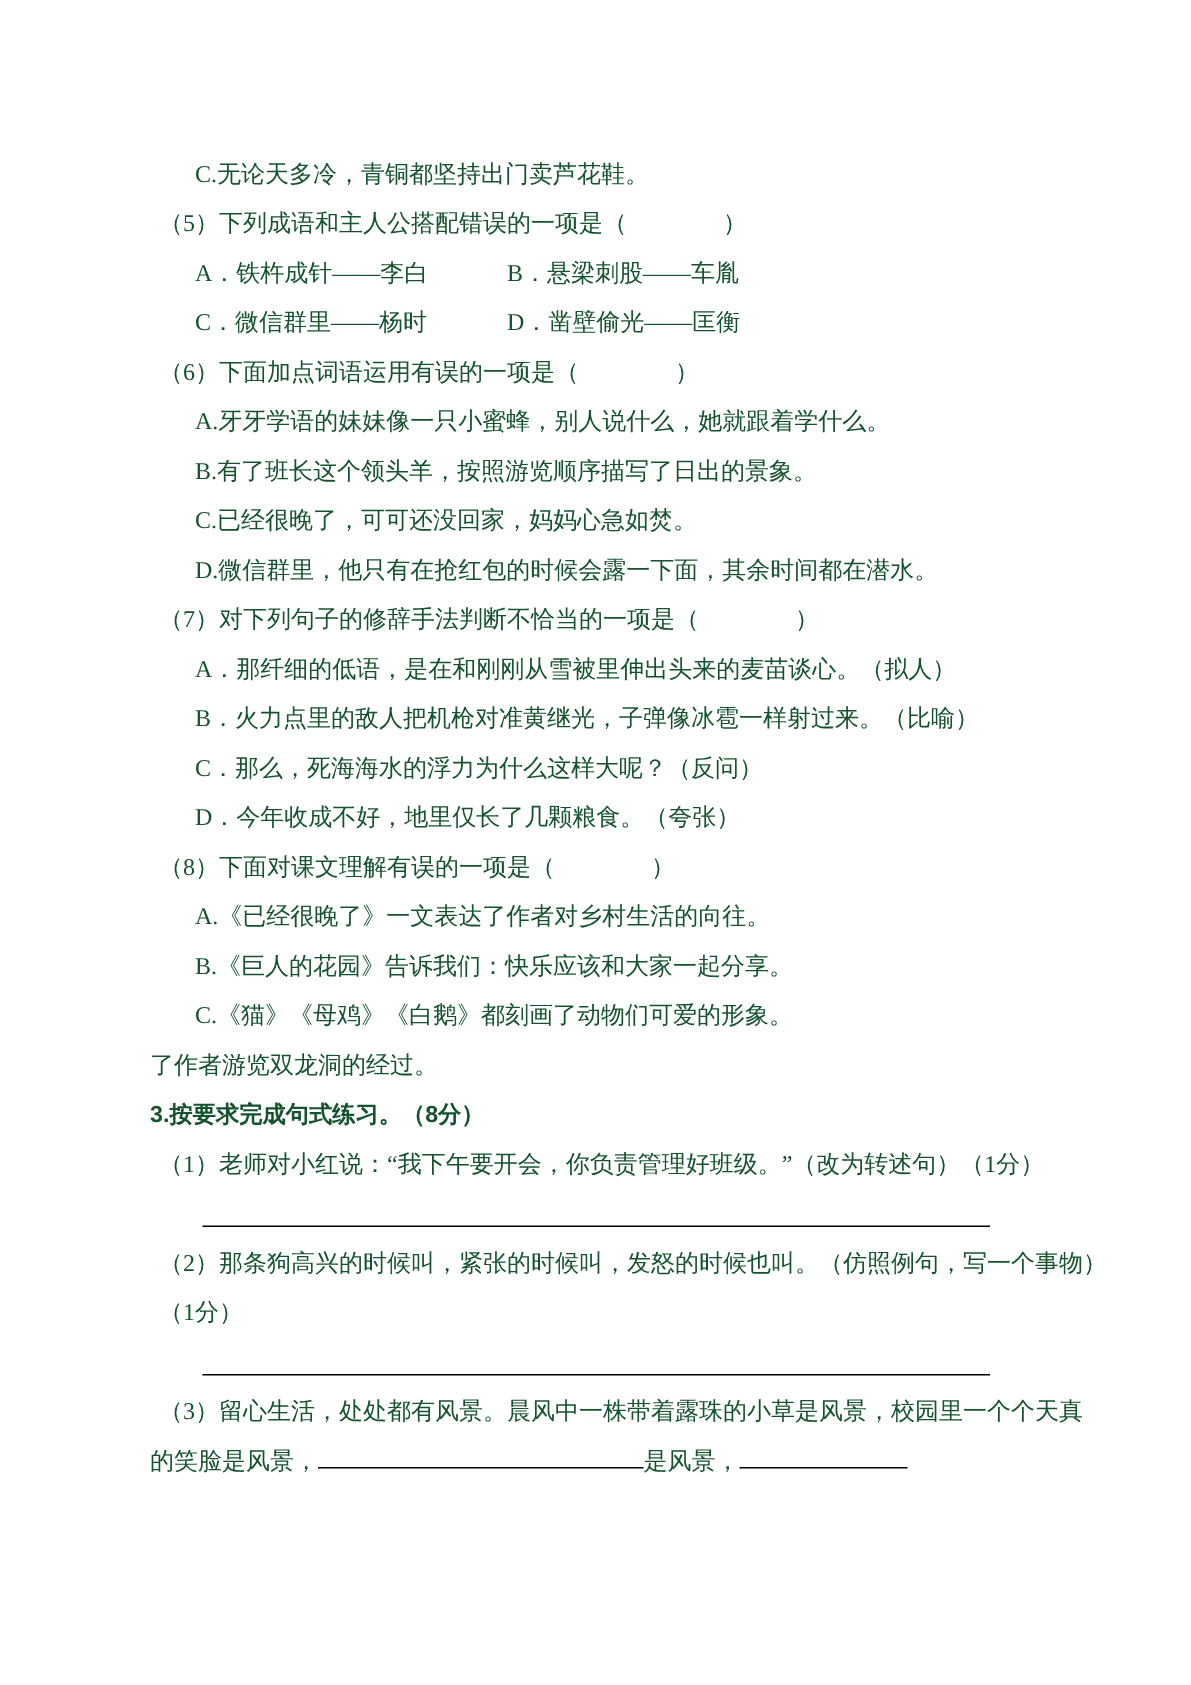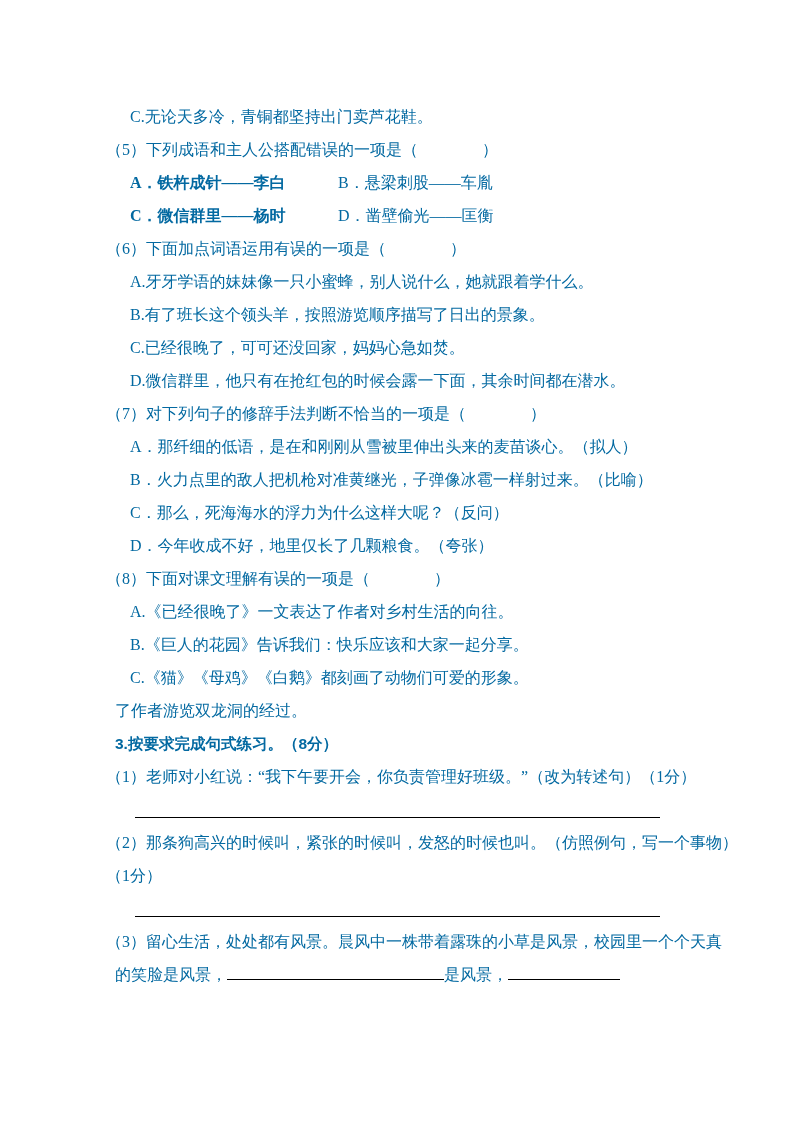--- a/index.html
+++ b/index.html
@@ -3,34 +3,34 @@
 <meta charset="utf-8">
 <style>
   * { margin:0; padding:0; box-sizing:border-box; }
   html,body { background:#e9e9e9; }
   body { font-family:"Liberation Serif","DejaVu Serif",serif; }
   .page {
     position:relative;
     width:794px; height:1123px;
     margin:0 auto;
     background:#ffffff;
-    color:#0369a1;
+    color:#14532d;
     overflow:hidden;
   }
   .content {
     padding:100px 96px 0 100px;
     font-size:16px;
     line-height:33px;
   }
   .ln { white-space:nowrap; }
-  .i0  { margin-left:15px; }
+  .i0  { margin-left:0; }
   .i05 { margin-left:6px; }
   .i1  { margin-left:30px; }
   .bold { font-weight:bold; font-family:"Liberation Sans","DejaVu Sans",sans-serif; font-size:15.5px; }
-  .col1 { display:inline-block; width:208px;font-weight:bold; }
+  .col1 { display:inline-block; width:208px; }
   .ans-slot { height:33px; position:relative; }
   .ans-line {
     position:absolute; left:35px; top:24px;
     width:525px; height:0;
     border-bottom:1px solid #000;
   }
   .blank {
     display:inline-block;
     border-bottom:1px solid #000;
     height:14px;

